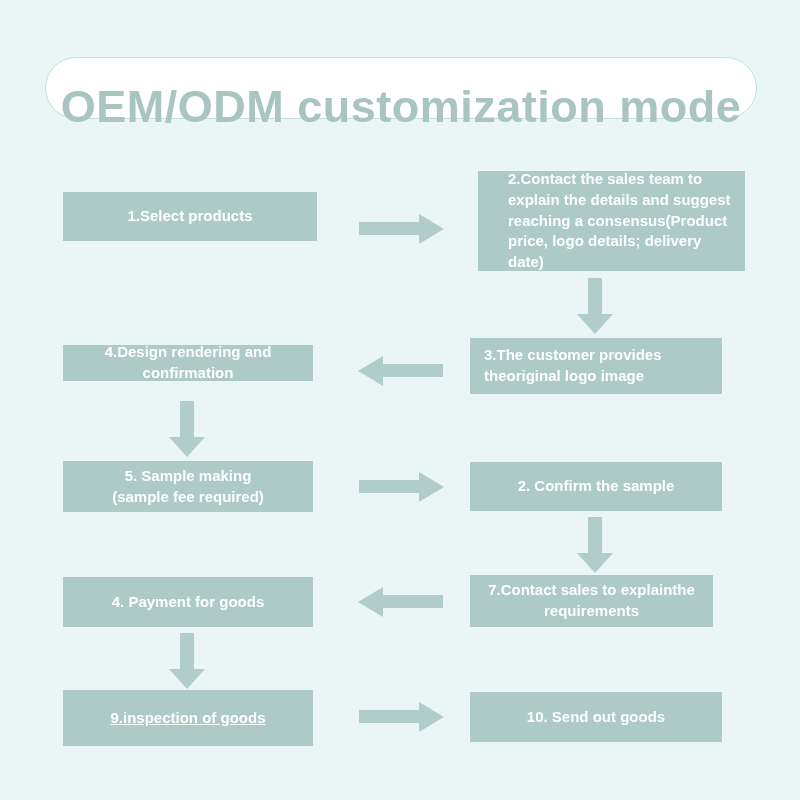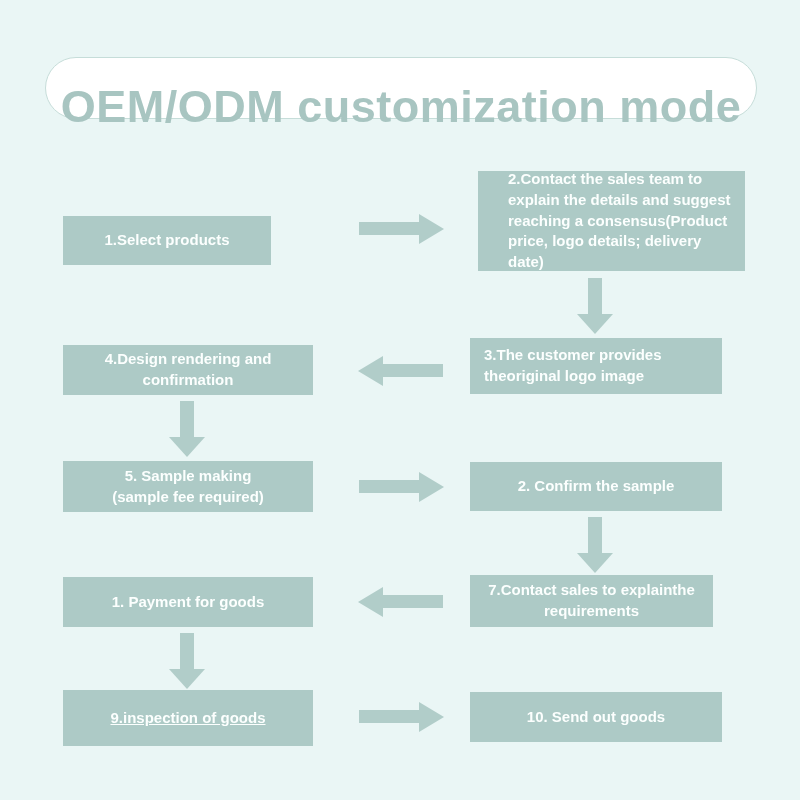--- a/index.html
+++ b/index.html
@@ -26,24 +26,24 @@
     font-weight:bold;font-size:45px;color:var(--titleText);
     white-space:nowrap;letter-spacing:0.5px;margin-top:38px;
   }
   .node{
     position:absolute;background:var(--box);color:var(--boxText);
     font-weight:bold;font-size:15px;line-height:1.38;
     display:flex;align-items:center;justify-content:center;
     text-align:center;white-space:pre-line;padding:4px 8px;
   }
   .node.align-left{justify-content:flex-start;text-align:left;}
-  .n1 {left:63px;  top:216px; width:208px; height:49px;}
+  .n1 {left:63px;  top:192px; width:254px; height:49px;}
   .n2 {left:470px; top:171px; width:267px; height:100px; padding-left:30px; padding-right:4px;margin-left:8px;}
   .n3 {left:470px; top:338px; width:252px; height:56px; padding-left:14px;}
-  .n4 {left:63px;  top:345px; width:250px; height:50px;}
+  .n4 {left:63px;  top:345px; width:250px; height:36px;}
   .n5 {left:63px;  top:461px; width:250px; height:51px;}
   .n6 {left:470px; top:462px; width:252px; height:49px;}
   .n7 {left:470px; top:575px; width:243px; height:52px;}
   .n8 {left:63px;  top:577px; width:250px; height:50px;}
   .n9 {left:63px;  top:690px; width:250px; height:56px;text-decoration:underline;}
   .n10{left:470px; top:692px; width:252px; height:50px;}
 
   .arrow-right{position:absolute;width:60px;height:13px;background:var(--arrow);}
   .arrow-right::after{
     content:"";position:absolute;left:60px;top:50%;transform:translateY(-50%);
@@ -91,21 +91,21 @@
 price, logo details; delivery date)</div>
   <div class="node n3 align-left">3.The customer provides
 theoriginal logo image</div>
   <div class="node n4">4.Design rendering and
 confirmation</div>
   <div class="node n5">5. Sample making
 (sample fee required)</div>
   <div class="node n6">2. Confirm the sample</div>
   <div class="node n7">7.Contact sales to explainthe
 requirements</div>
-  <div class="node n8">1. Payment for goods</div>
+  <div class="node n8">4. Payment for goods</div>
   <div class="node n9">9.inspection of goods</div>
   <div class="node n10">10. Send out goods</div>
 
   <div class="arrow-right a1"></div>
   <div class="arrow-down  v1"></div>
   <div class="arrow-left  a2"></div>
   <div class="arrow-down  v2"></div>
   <div class="arrow-right a3"></div>
   <div class="arrow-down  v3"></div>
   <div class="arrow-left  a4"></div>

